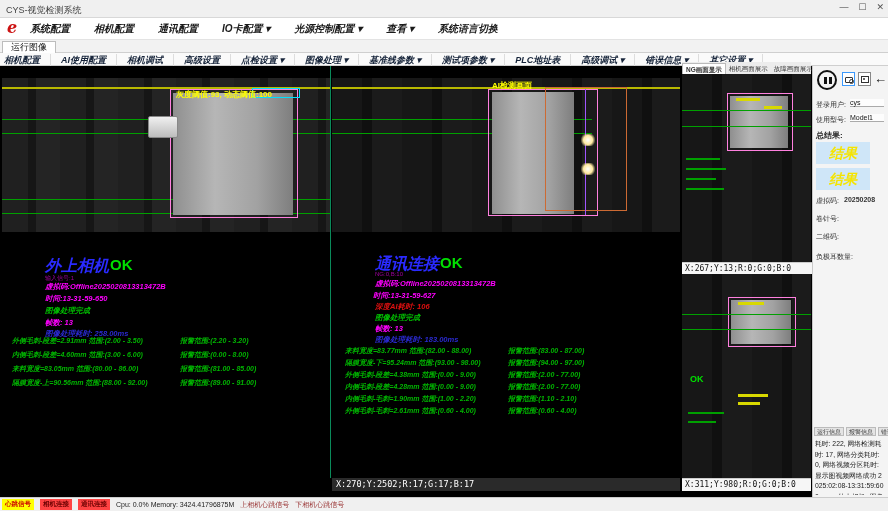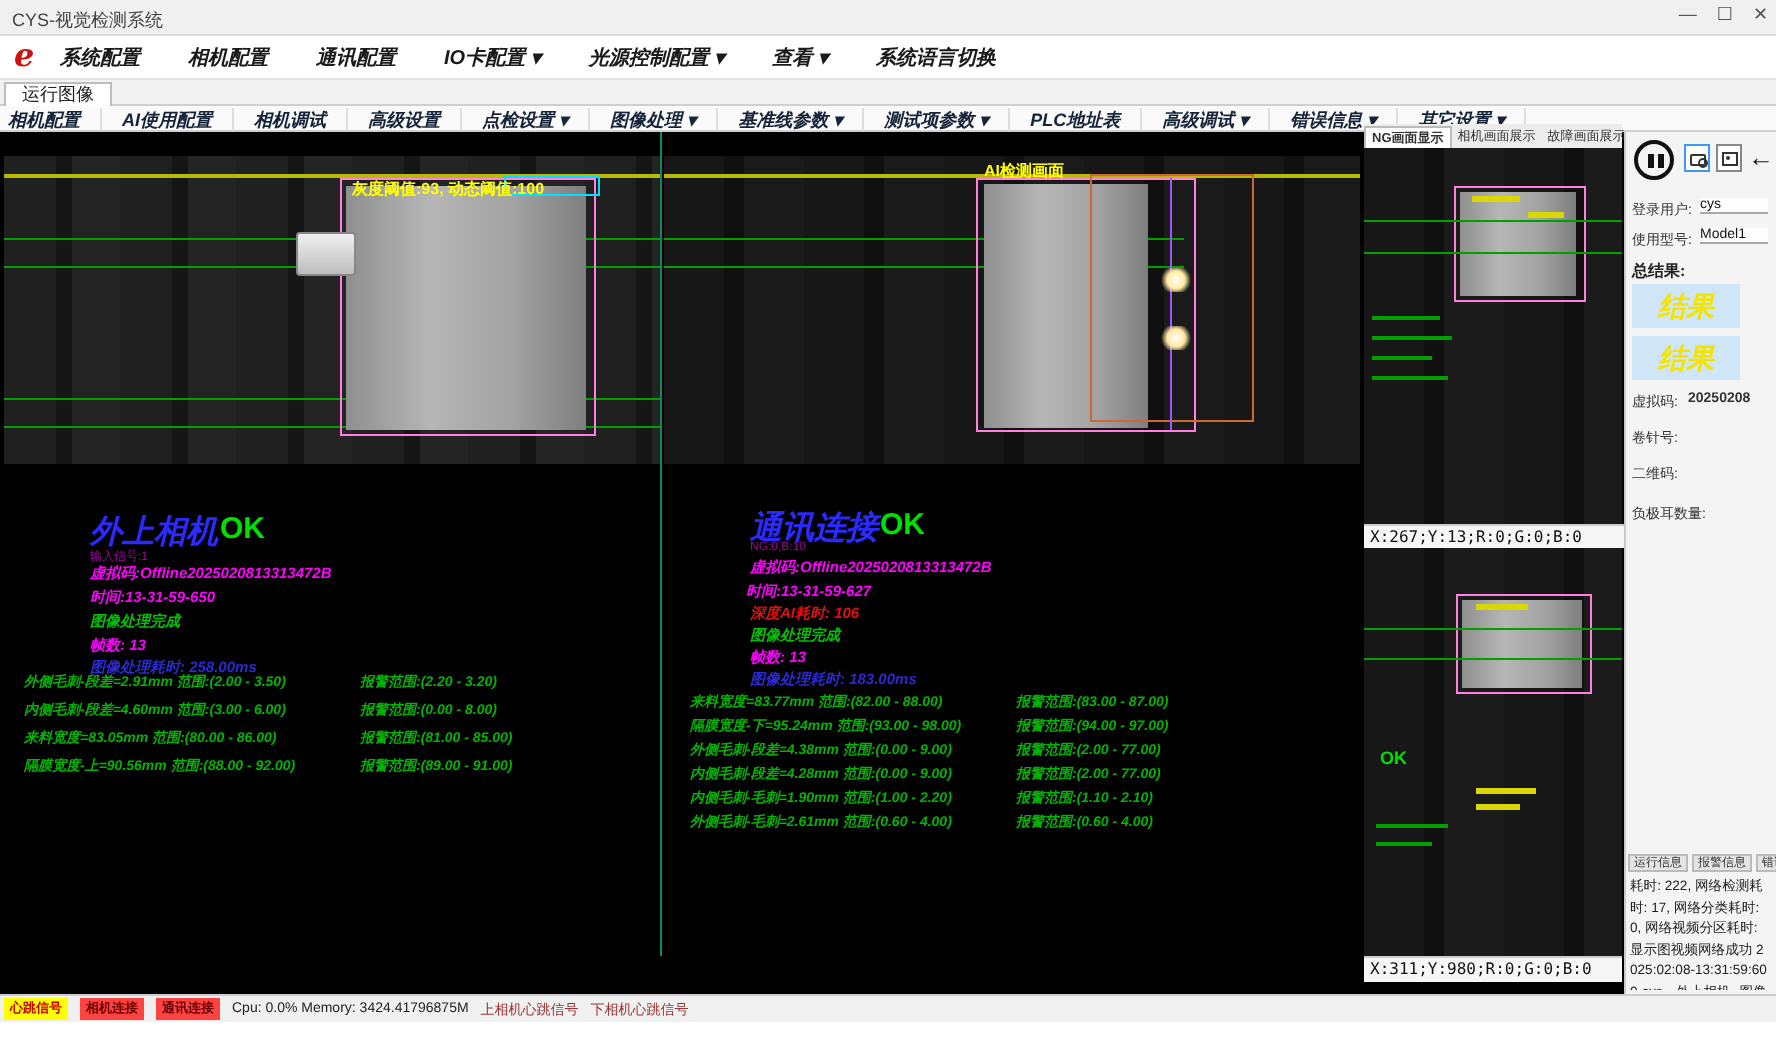--- a/index.html
+++ b/index.html
@@ -191,20 +191,21 @@
   <span class="abs meas" style="left:508px; top:358px;">报警范围:(94.00 - 97.00)</span>
   <span class="abs meas" style="left:345px; top:370px;">外侧毛刺-段差=4.38mm 范围:(0.00 - 9.00)</span>
   <span class="abs meas" style="left:508px; top:370px;">报警范围:(2.00 - 77.00)</span>
   <span class="abs meas" style="left:345px; top:382px;">内侧毛刺-段差=4.28mm 范围:(0.00 - 9.00)</span>
   <span class="abs meas" style="left:508px; top:382px;">报警范围:(2.00 - 77.00)</span>
   <span class="abs meas" style="left:345px; top:394px;">内侧毛刺-毛刺=1.90mm 范围:(1.00 - 2.20)</span>
   <span class="abs meas" style="left:508px; top:394px;">报警范围:(1.10 - 2.10)</span>
   <span class="abs meas" style="left:345px; top:406px;">外侧毛刺-毛刺=2.61mm 范围:(0.60 - 4.00)</span>
   <span class="abs meas" style="left:508px; top:406px;">报警范围:(0.60 - 4.00)</span>
 
+  <div class="abs coords-dark" style="left:332px; top:478px; width:348px; height:13px;">X:270;Y:2502;R:17;G:17;B:17</div>
 
   <div class="abs thumb-tabs">
     <span class="sel">NG画面显示</span>
     <span>相机画面展示</span>
     <span>故障画面展示</span>
   </div>
 
   <div class="abs img-band-m" style="left:682px; top:74px; width:129px; height:188px;"></div>
   <div class="abs part" style="left:730px; top:96px; width:58px; height:52px;"></div>
   <div class="abs pink-box" style="left:727px; top:93px; width:66px; height:58px;"></div>

